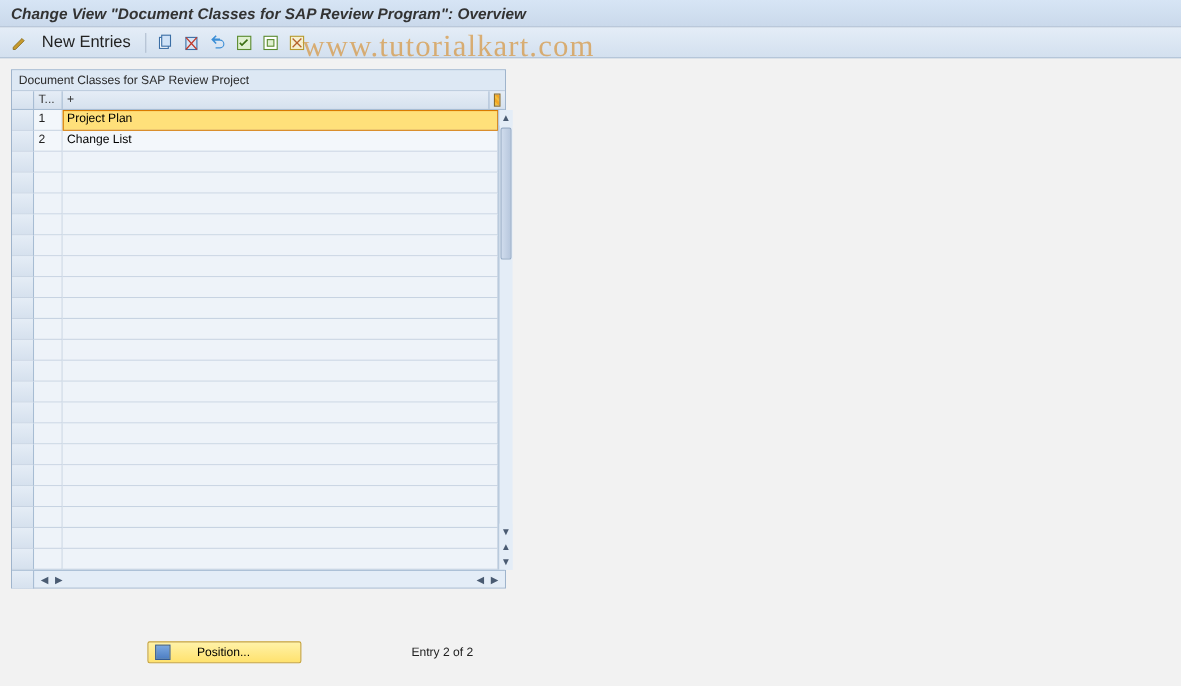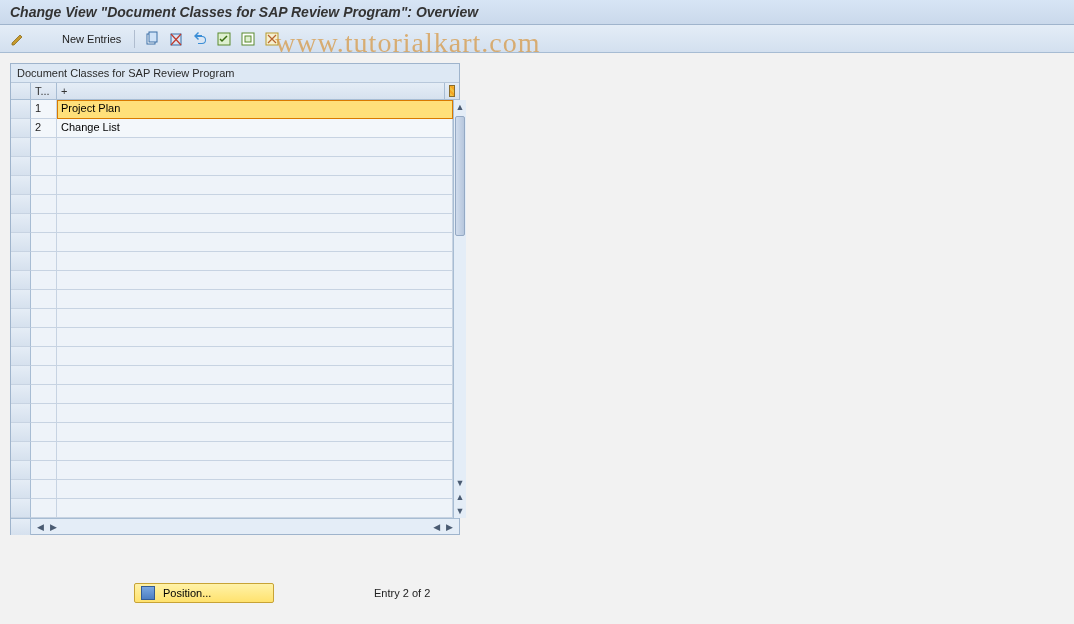--- a/index.html
+++ b/index.html
@@ -35,23 +35,22 @@
     align-items: center;
     justify-content: center;
     width: 20px;
     height: 20px;
     cursor: pointer;
     border-radius: 2px;
   }
   .tb-text-btn {
     padding: 0 6px;
     width: auto;
-    font-size: 11px;
+    font-size: 15px;
     color: #222;
-    margin-left: 24px;
   }
   .sep {
     width: 1px;
     height: 18px;
     background: #b0bdcf;
     margin: 0 3px;
   }
   .watermark {
     position: absolute;
     left: 275px;
@@ -193,21 +192,21 @@
     gap: 100px;
     padding-left: 124px;
   }
   .position-btn {
     background: linear-gradient(to bottom,#fff2a8,#ffe26e);
     border:1px solid #c7a336;
     border-radius:2px;
     padding:2px 6px;
     display:flex;
     align-items:center;
-    gap:8px;
+    gap:24px;
     cursor:pointer;
     min-width: 140px;
   }
   .position-btn .picon {
     width:14px; height:14px;
     background: linear-gradient(to bottom,#7aa7e0,#4d7ec2);
     border:1px solid #345b93;
   }
   .entry-text { color:#222; }
   
@@ -259,21 +258,21 @@
     <svg class="ic" viewBox="0 0 16 16">
         <rect x="2" y="2" width="12" height="12" fill="#f6f0d0" stroke="#b79a2e"></rect>
         <path d="M4 4l8 8M12 4l-8 8" stroke="#b7642e" stroke-width="1.2"></path>
       </svg>
   </span>
   <div class="watermark">www.tutorialkart.com</div>
 </div>
 
 <div class="work-area">
   <div class="table-panel">
-    <div class="panel-caption">Document Classes for SAP Review Program</div>
+    <div class="panel-caption">Document Classes for SAP Review Project</div>
 
     <div class="grid-wrap">
 
       <div class="grid-header-row">
         <div class="hdr-cell col-rowhdr"></div>
         <div class="hdr-cell col-tid">T...</div>
         <div class="hdr-cell col-desc">+</div>
         <div class="hdr-cell col-scroll last">
           <div class="config-icon"></div>
         </div>

